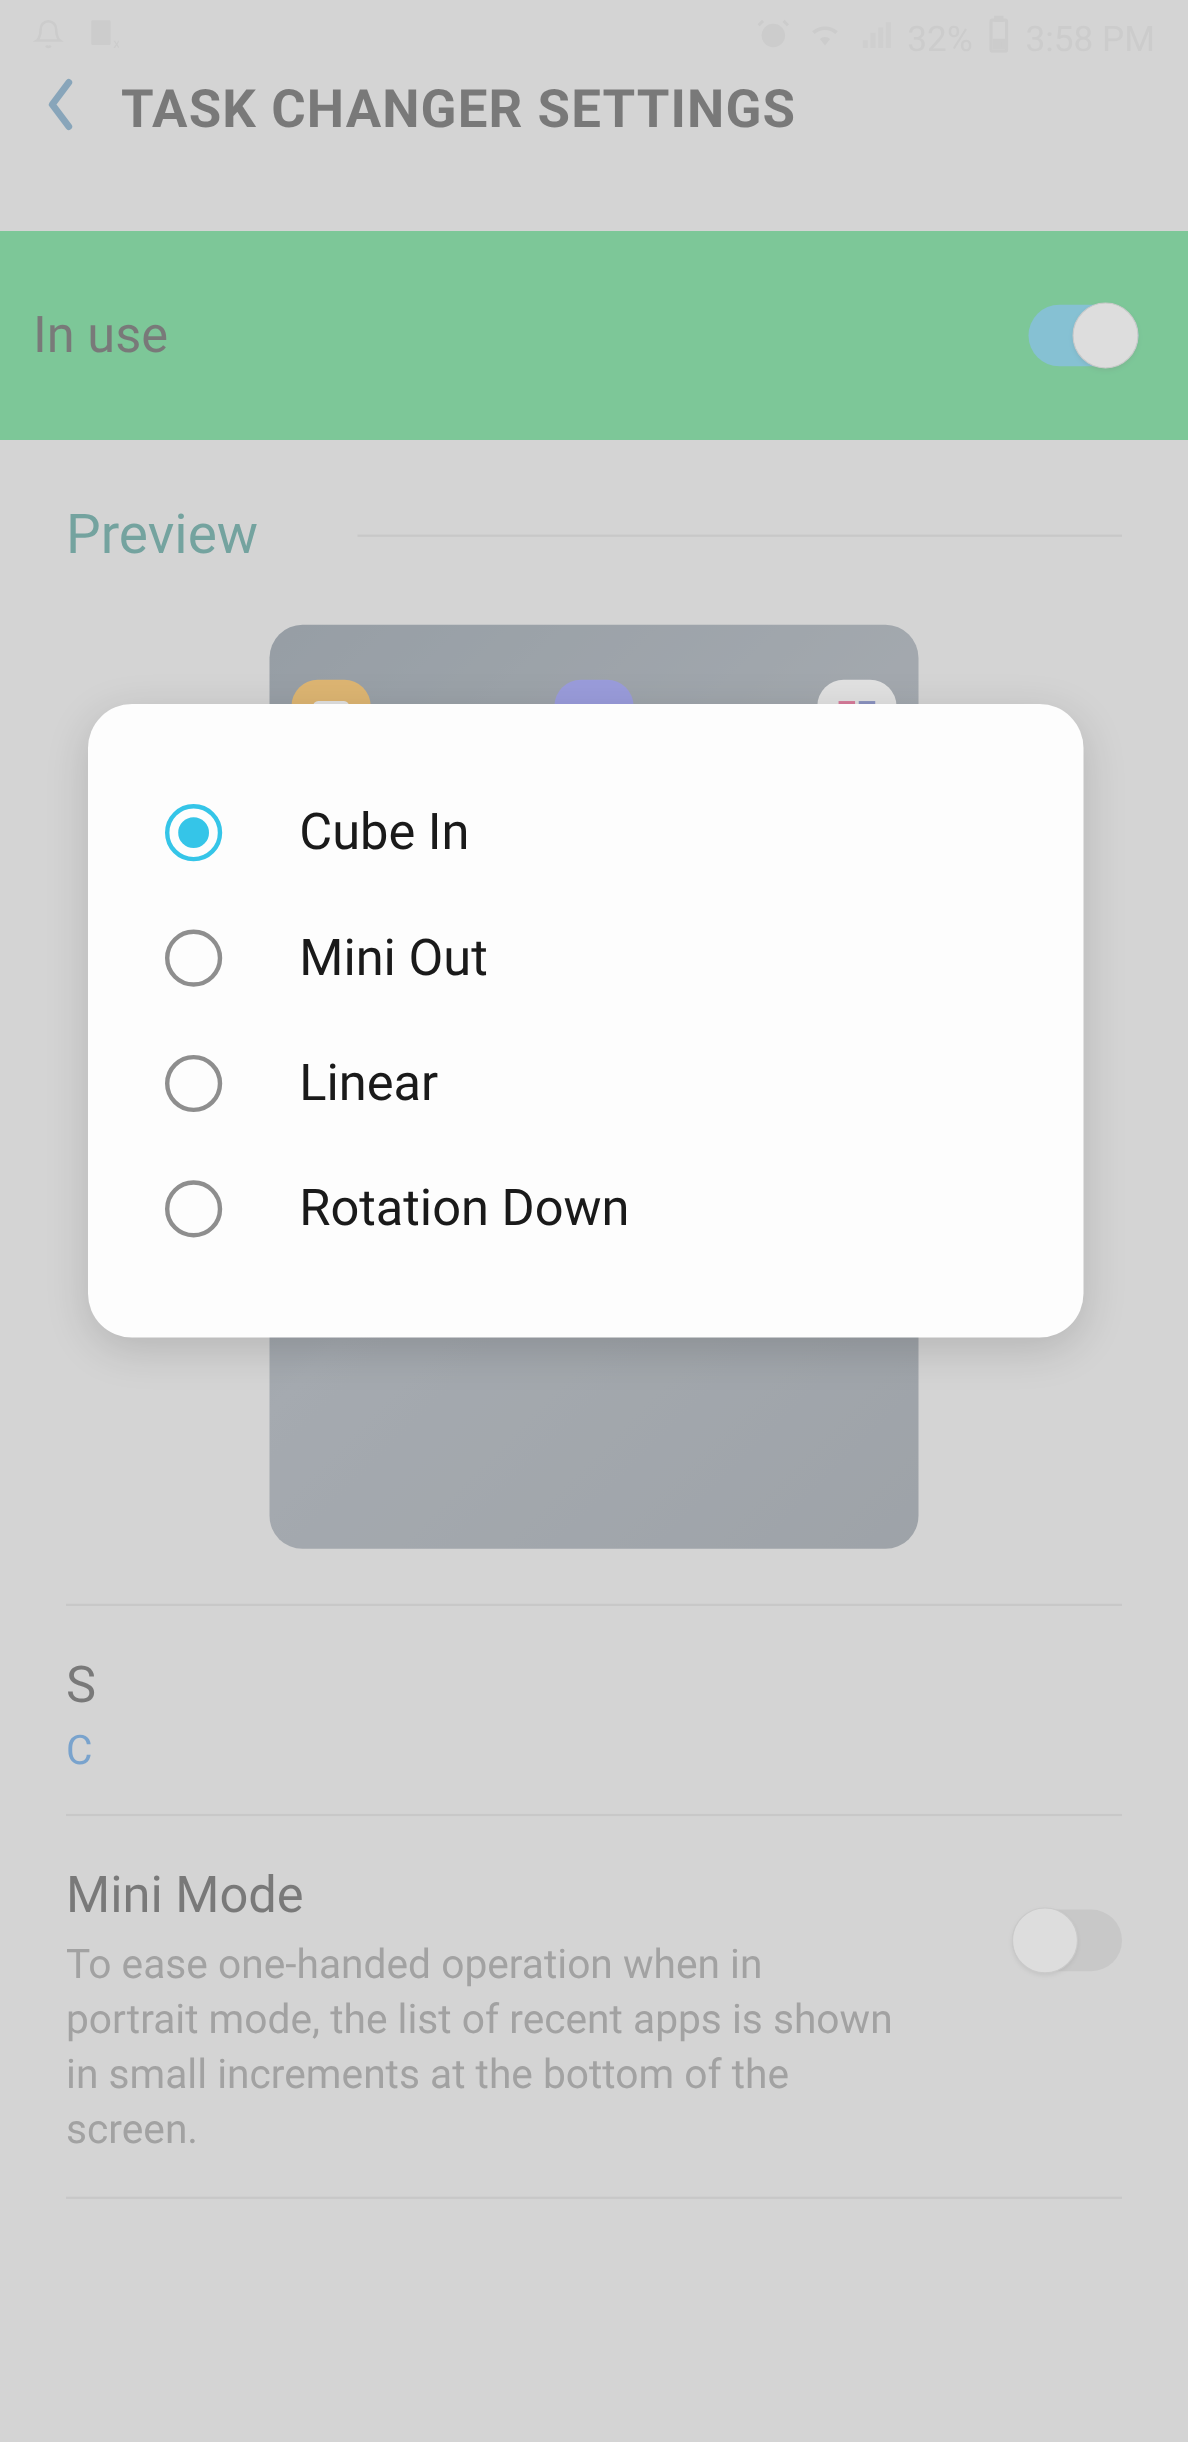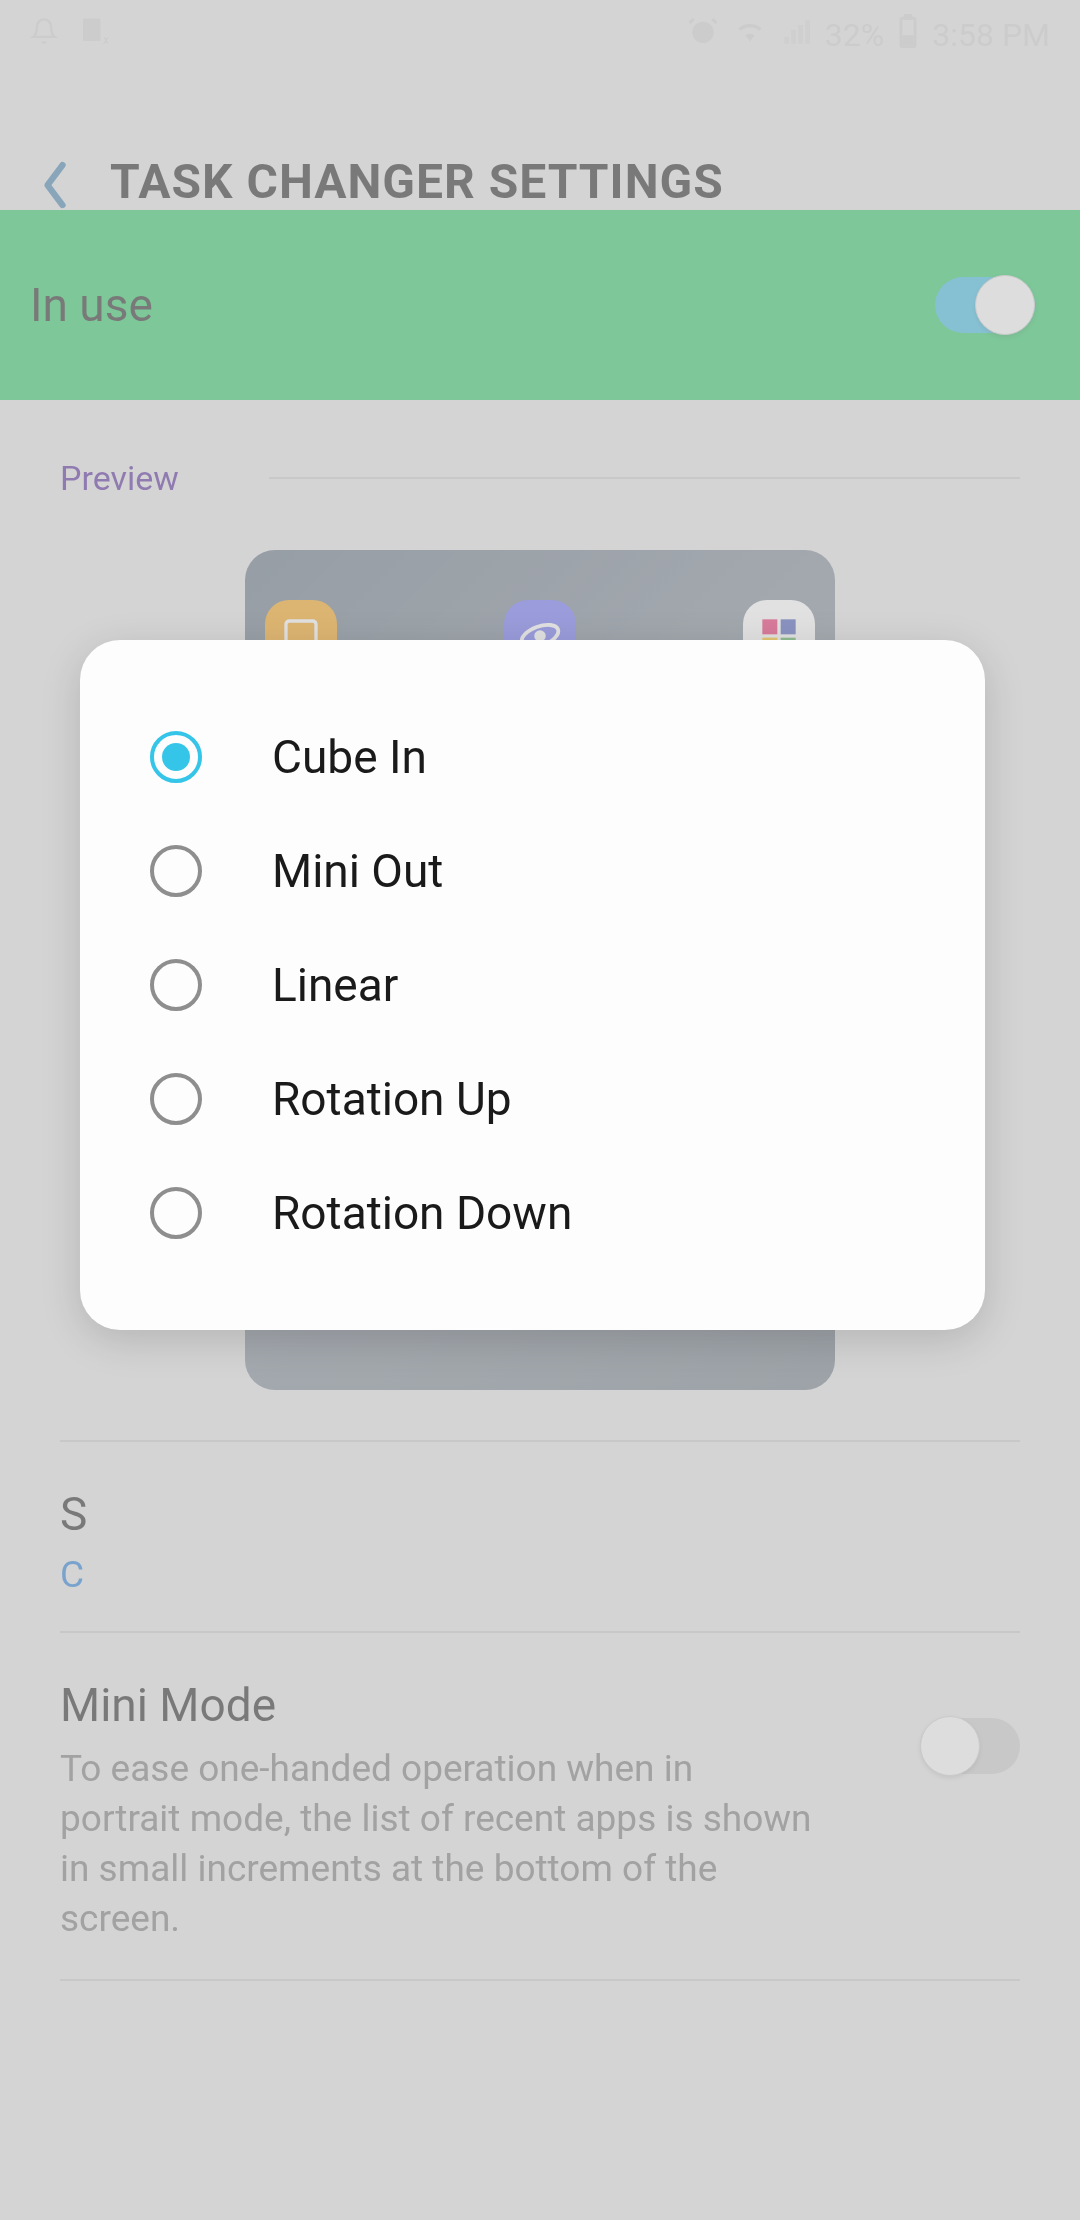--- a/index.html
+++ b/index.html
@@ -18,21 +18,21 @@
       justify-content: space-between;
       padding: 0 30px;
       color: #d0d0d0;
       font-size: 32px;
     }
     .status-left { display: flex; gap: 20px; align-items: center; }
     .status-right { display: flex; gap: 14px; align-items: center; font-weight: 400; }
     .app-bar {
       height: 140px;
       display: flex;
-      align-items: flex-end;
+      align-items: flex-start;
       padding: 0 40px;
       gap: 40px;
     }
     .back-chevron {
       width: 30px;
       height: 50px;
       color: #3a7ba8;
     }
     .app-title {
       font-size: 48px;
@@ -69,21 +69,21 @@
     }
     .toggle.off { background: #c8c8c8; }
     .toggle.off .knob { right: auto; left: 0; }
     .content { padding: 0 60px; }
     .preview-header {
       display: flex;
       align-items: center;
       padding-top: 58px;
       gap: 90px;
     }
-    .preview-label { font-size: 34px; color: #4c1d95; }
+    .preview-label { font-size: 50px; color: #0f766e; }
     .preview-line { flex: 1; height: 2px; background: #c8c8c8; }
     .preview-box {
       margin: 52px auto 0;
       width: 590px;
       height: 840px;
       border-radius: 30px;
       background: linear-gradient(135deg, #5a6b7a 0%, #7a8592 50%, #6b7682 100%);
       position: relative;
       overflow: hidden;
     }
@@ -273,19 +273,15 @@
   <div class="radio-row">
     <div class="radio"></div>
     <div class="radio-label">Mini Out</div>
   </div>
   <div class="radio-row">
     <div class="radio"></div>
     <div class="radio-label">Linear</div>
   </div>
   <div class="radio-row">
     <div class="radio"></div>
-    <div class="radio-label">Rotation Up</div>
-  </div>
-  <div class="radio-row">
-    <div class="radio"></div>
     <div class="radio-label">Rotation Down</div>
   </div>
 </div>
 
 </body></html>

